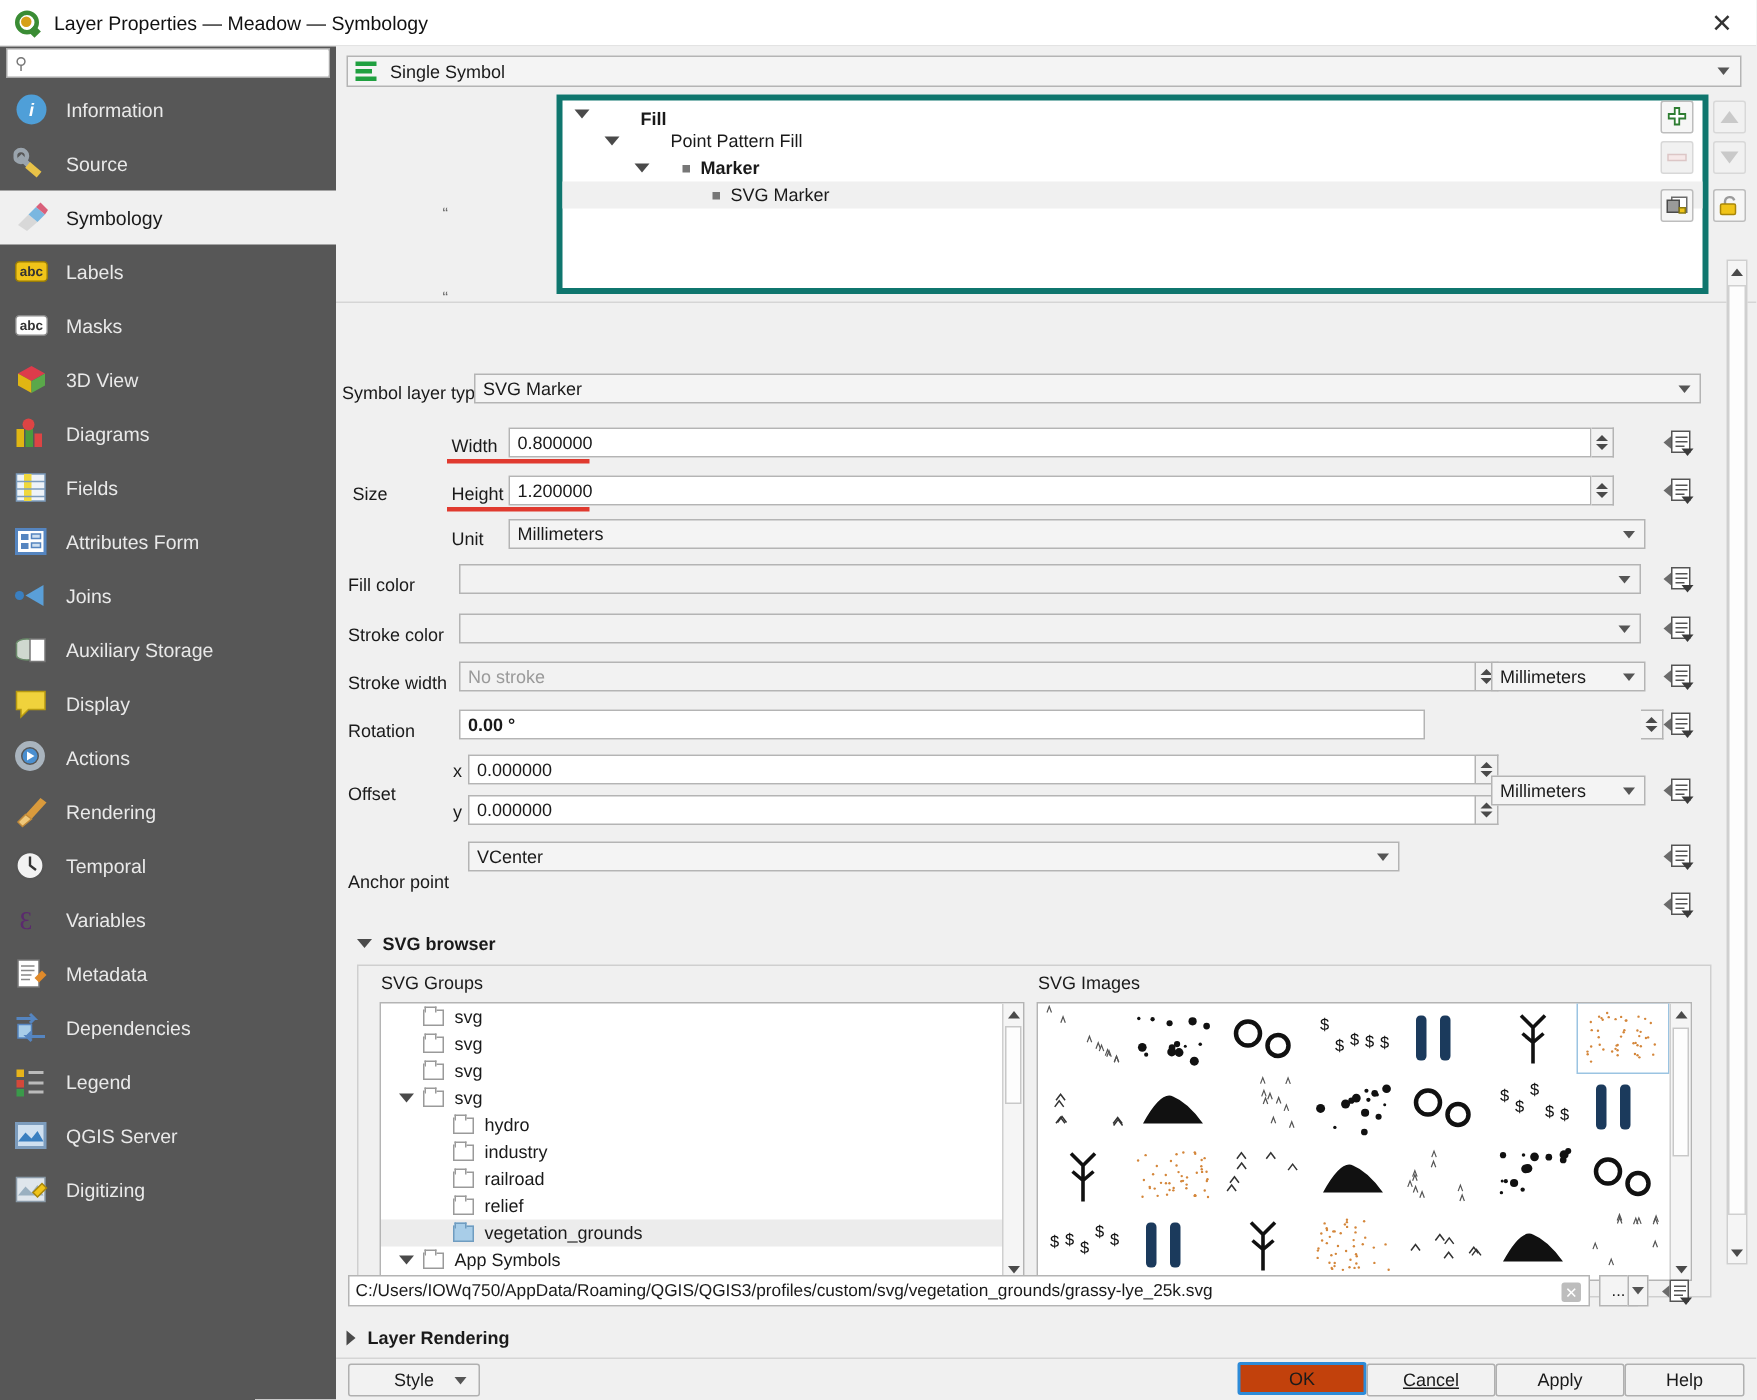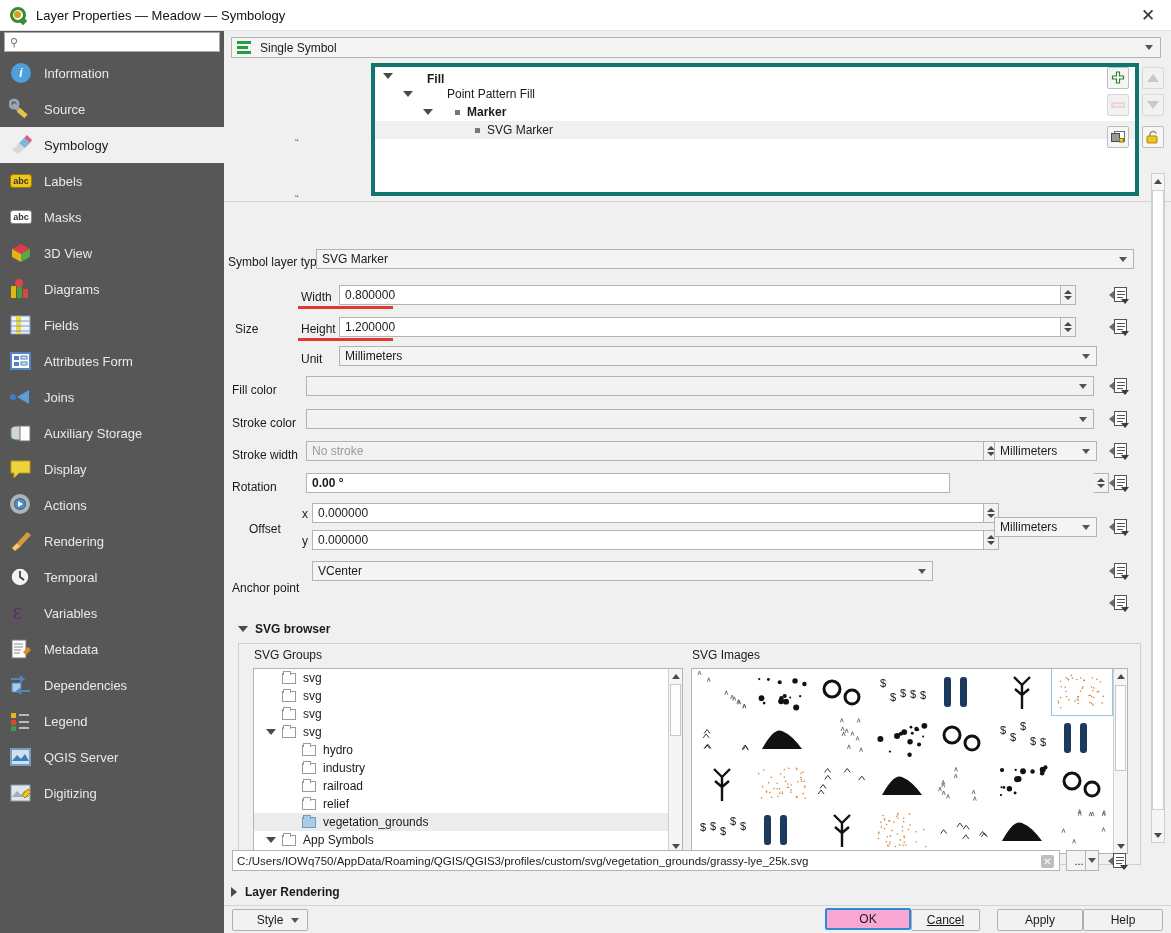--- a/index.html
+++ b/index.html
@@ -211,21 +211,21 @@
     background:#f4f4f4;border:1px solid #b4b4b4;display:flex;align-items:center;justify-content:center;cursor:pointer;}
 
   #layer-rendering{ position:absolute; left:231px; top:885px; display:flex; align-items:center; font-weight:bold; font-size:12px; cursor:pointer;}
   .tw-r{ width:0;height:0;border-top:5px solid transparent;border-bottom:5px solid transparent;border-left:6px solid #4a4a4a; margin-right:8px;}
 
   
   .btn{
     position:absolute; height:22px; background:#f2f2f2; border:1px solid #b0b0b0;
     display:flex;align-items:center;justify-content:center;font-size:12px;cursor:pointer;border-radius:2px;
   }
-  .btn.primary{ border:2px solid #2d8bd8; background:#f9a8d4; }
+  .btn.primary{ border:2px solid #2d8bd8; background:#c2410c; }
 
   .sep{ position:absolute; background:#d5d5d5; height:1px; }
 </style>
 </head>
 <body>
 
 <div id="titlebar">
   <div id="qgis-logo">
     <div class="ring"></div>
       <div class="tail"></div>
@@ -577,21 +577,21 @@
 
     <div class="lbl" style="left:8px;top:276px;">Rotation</div>
     <div class="fld" style="left:82px;top:269px;width:644px;font-weight:bold;">
       <span>0.00 °</span>
     </div>
     <div class="spin" style="left:870px;top:269px;">
         <div class="u"></div>
         <div class="d"></div>
       </div>
 
-    <div class="lbl" style="left:25px;top:318px;">Offset</div>
+    <div class="lbl" style="left:8px;top:318px;">Offset</div>
     <div class="lbl" style="left:78px;top:303px;">x</div>
     <div class="fld" style="left:88px;top:299px;width:672px;">
       <span>0.000000</span>
     </div>
     <div class="spin" style="left:760px;top:299px;">
         <div class="u"></div>
         <div class="d"></div>
       </div>
 
     <div class="lbl" style="left:78px;top:330px;">y</div>
@@ -1218,20 +1218,20 @@
     <div class="dn"></div>
   </div>
 
 <div id="layer-rendering">
   <div class="tw-r"></div>
   <span>Layer Rendering</span>
 </div>
 
 <div class="sep" style="left:224px;top:905px;width:947px;"></div>
 
-<div class="btn" style="left:232px;top:909px;width:76px;">
+<div class="btn" style="left:232px;top:909px;width:88px;">
   <span>Style</span>
   <div style="position:absolute;right:8px;width:0;height:0;border-left:4px solid transparent;border-right:4px solid transparent;border-top:5px solid #555;"></div>
 </div>
 <div class="btn primary" style="left:825px;top:908px;width:86px;">OK</div>
-<div class="btn" style="left:911px;top:909px;width:69px;text-decoration:underline;">Cancel</div>
+<div class="btn" style="left:911px;top:909px;width:86px;text-decoration:underline;">Cancel</div>
 <div class="btn" style="left:997px;top:909px;width:86px;">Apply</div>
 <div class="btn" style="left:1083px;top:909px;width:80px;">Help</div>
 
 </body></html>

